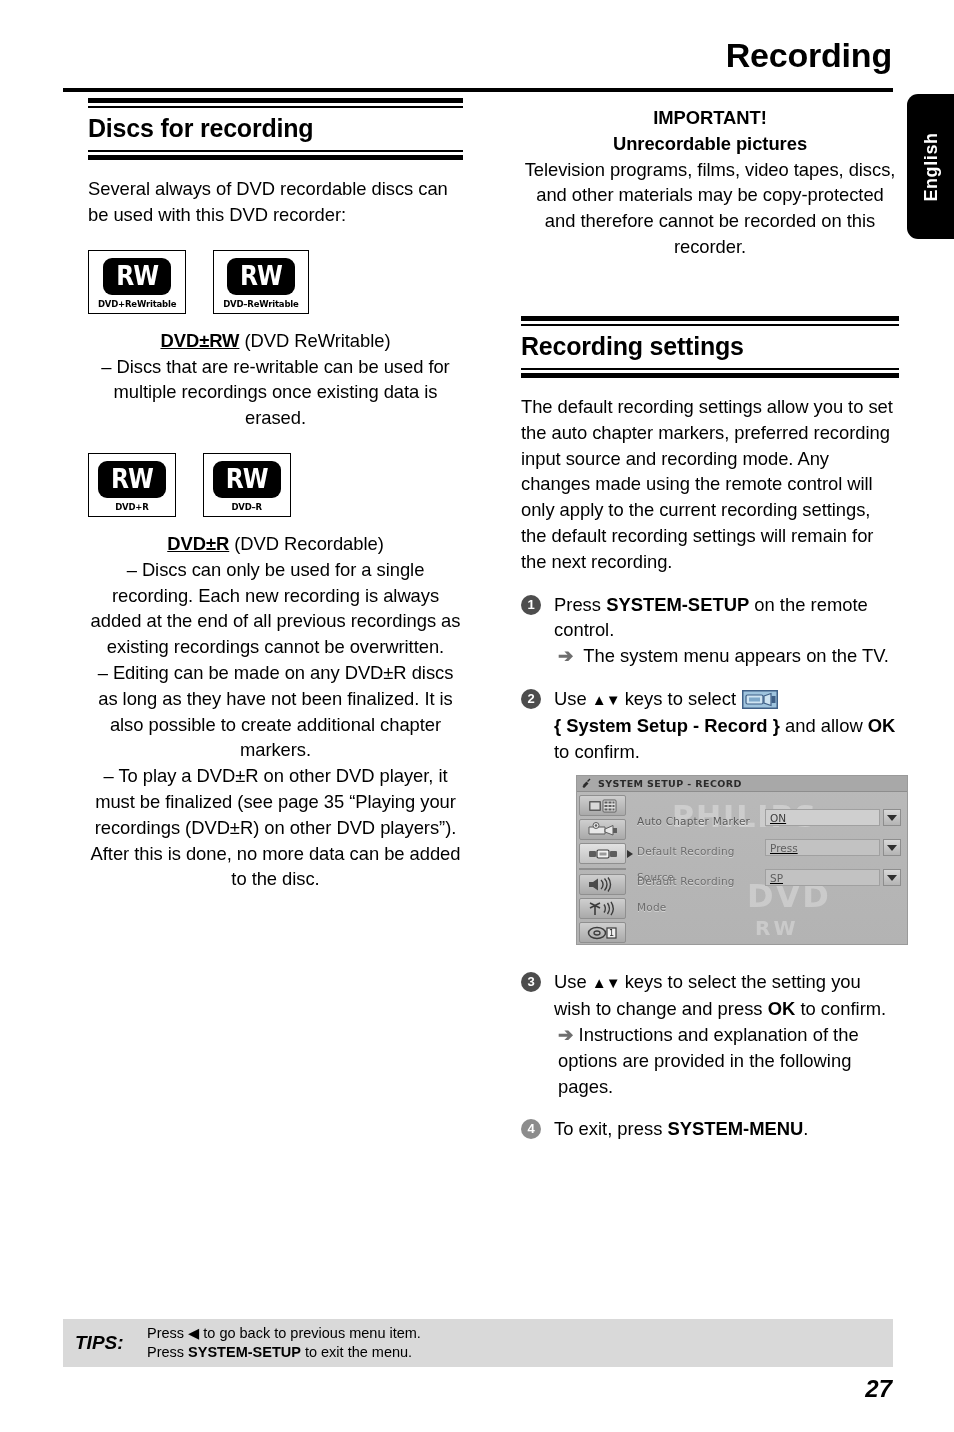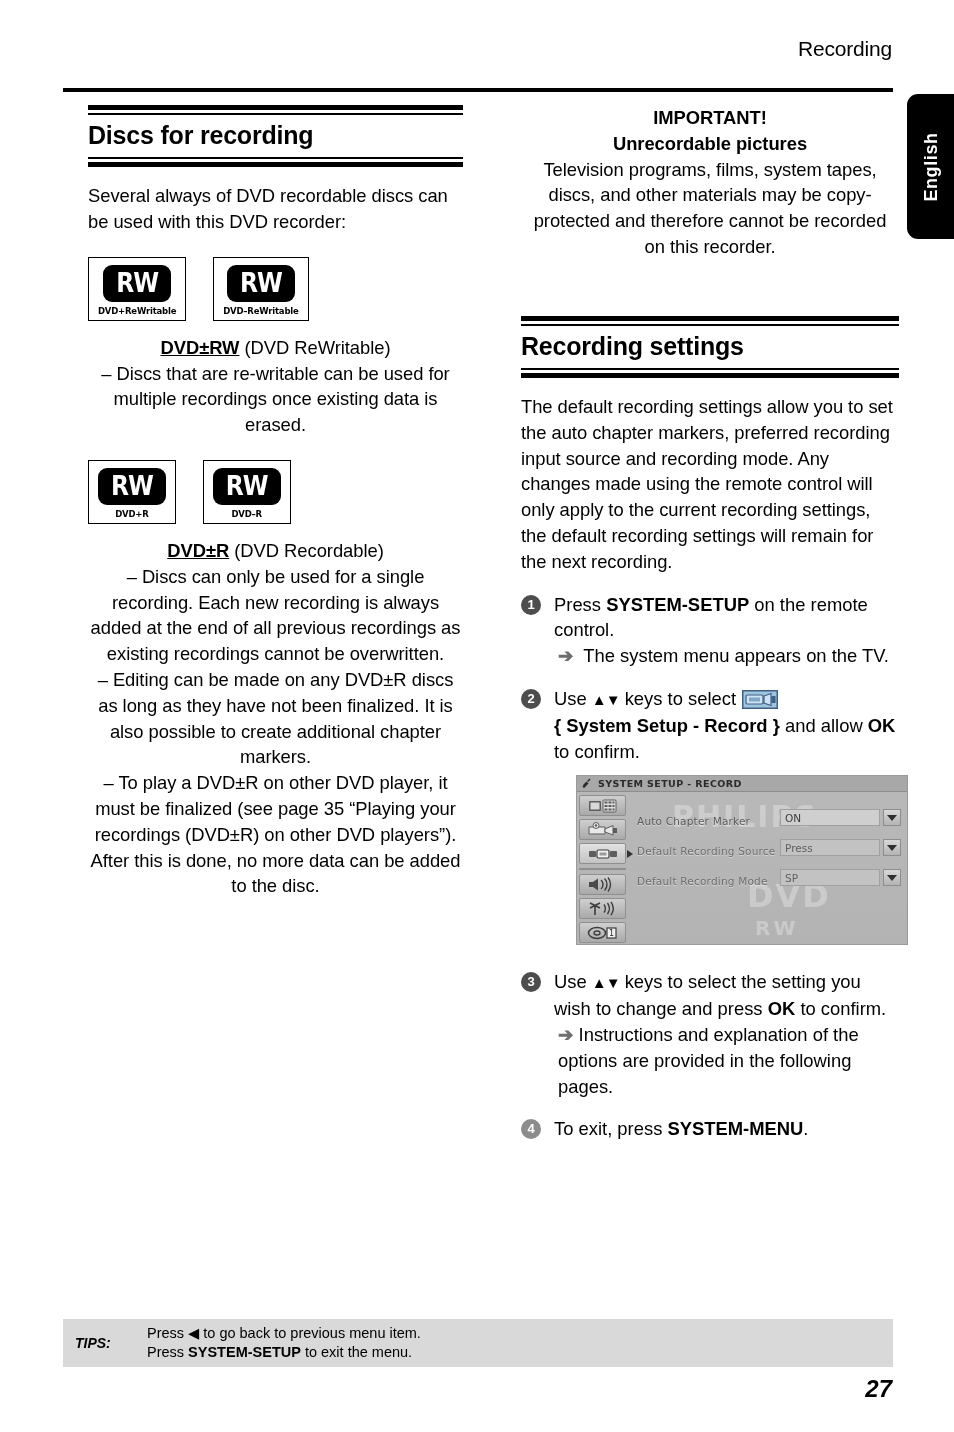--- a/index.html
+++ b/index.html
@@ -9,22 +9,22 @@
     font-family: "Liberation Sans", sans-serif;
     color: #000000;
     overflow: hidden;
   }
   .page { position: relative; width: 954px; height: 1432px; }
 
   
   .page-title {
     position: absolute;
     right: 62px; top: 38px;
-    font-size: 21px;
-    font-weight: normal;
+    font-size: 34px;
+    font-weight: bold;
     letter-spacing: -0.2px;
     line-height: 1;
     margin-left: 32px;
   }
   .top-rule {
     position: absolute;
     left: 63px; top: 88px;
     width: 830px; height: 4px;
     background: #000;
   }
@@ -43,21 +43,21 @@
     transform: translate(-50%,-50%) rotate(-90deg);
     transform-origin: center center;
     white-space: nowrap;
     color: #ffffff;
     font-size: 18px;
     font-weight: bold;
     letter-spacing: 0.6px;
   }
 
   
-  .col-left  { position: absolute; left: 88px;  top: 105px; width: 375px; }
+  .col-left  { position: absolute; left: 88px;  top: 98px; width: 375px; }
   .col-right { position: absolute; left: 521px; top: 105px; width: 378px; }
 
   
   .sect-head { margin-bottom: 16px; }
   .rule-pair-top, .rule-pair-bot {
     width: 100%;
   }
   .rule-thick { height: 5px; background: #000; }
   .rule-gap   { height: 3px; background: #fff; }
   .rule-thin  { height: 2px; background: #000; }
@@ -211,22 +211,22 @@
   }
   .tv-label {
     flex: 1;
     font-size: 10.5px;
     color: #6d6d6d;
     letter-spacing: 0.2px;
     text-shadow: 0 1px 0 rgba(255,255,255,0.45);
   }
   .tv-label.hl { color: #5a5a5a; }
   .tv-value-wrap {
-    width: 121px;
-    display: flex; align-items: center;
+    width: 136px;
+    display: flex; align-items: center; text-decoration: underline;
   }
   .tv-value {
     flex: 1;
     height: 17px;
     background: #c2c2c2;
     border: 1px solid #a0a0a0;
     font-size: 10.5px;
     color: #5e5e5e;
     padding: 1px 0 0 4px;
     line-height: 15px;
@@ -262,21 +262,21 @@
   .tips {
     position: absolute;
     left: 63px; top: 1319px;
     width: 830px; height: 48px;
     background: #d9d9d9;
     display: flex;
     align-items: center;
     padding-left: 12px;
   }
   .tips-label {
-    font-size: 14px;
+    font-size: 19px;
     font-style: italic;
     font-weight: bold;
     width: 72px;
     flex: none;
   }
   .tips-body {
     font-size: 14.5px;
     line-height: 19px;
   }
   .page-num {
@@ -367,21 +367,21 @@
       <p>–  To play a DVD±R on other DVD player, it must be finalized (see page 35 “Playing your recordings (DVD±R) on other DVD players”). After this is done, no more data can be added to the disc.</p>
     </div>
 
   </div>
 
   <div class="col-right">
 
     <div class="body-text">
       <p style="font-weight:bold">IMPORTANT!</p>
       <p style="font-weight:bold">Unrecordable pictures</p>
-      <p>Television programs, films, system tapes, discs, and other materials may be copy-protected and therefore cannot be recorded on this recorder.</p>
+      <p>Television programs, films, video tapes, discs, and other materials may be copy-protected and therefore cannot be recorded on this recorder.</p>
     </div>
 
     <div class="gap-lg"></div>
     <div class="gap-md"></div>
 
     <div class="sect-head">
       <div class="rule-pair-top">
         <div class="rule-thick"></div>
           <div class="rule-gap"></div>
           <div class="rule-thin"></div>

